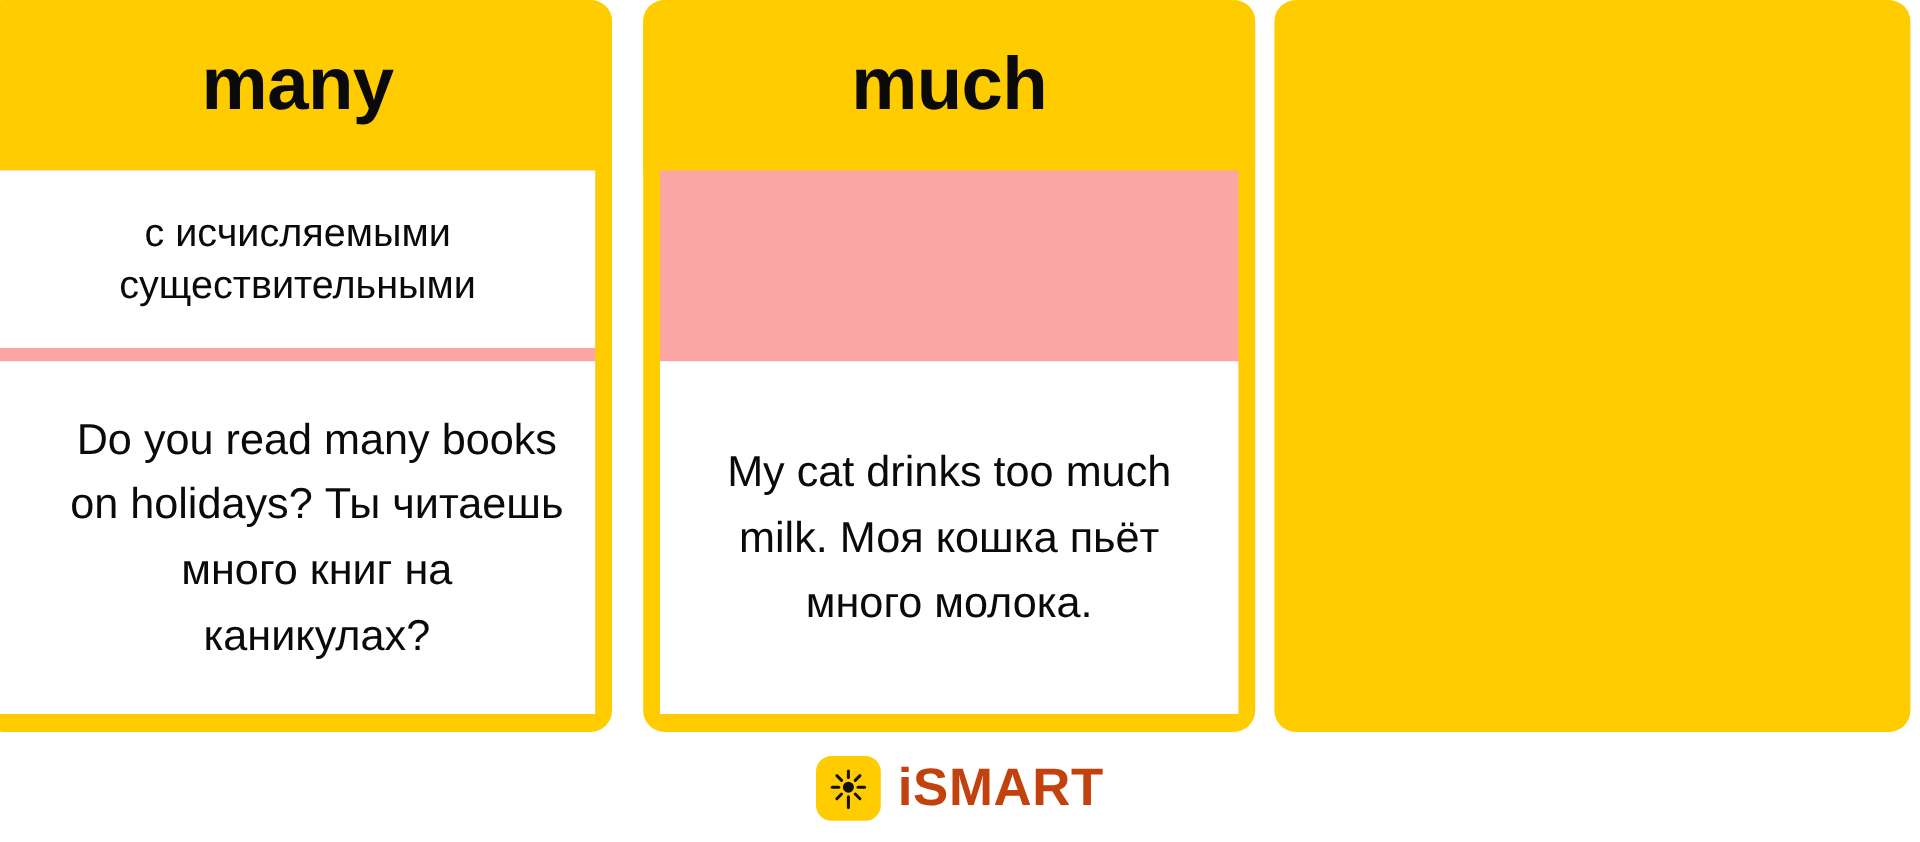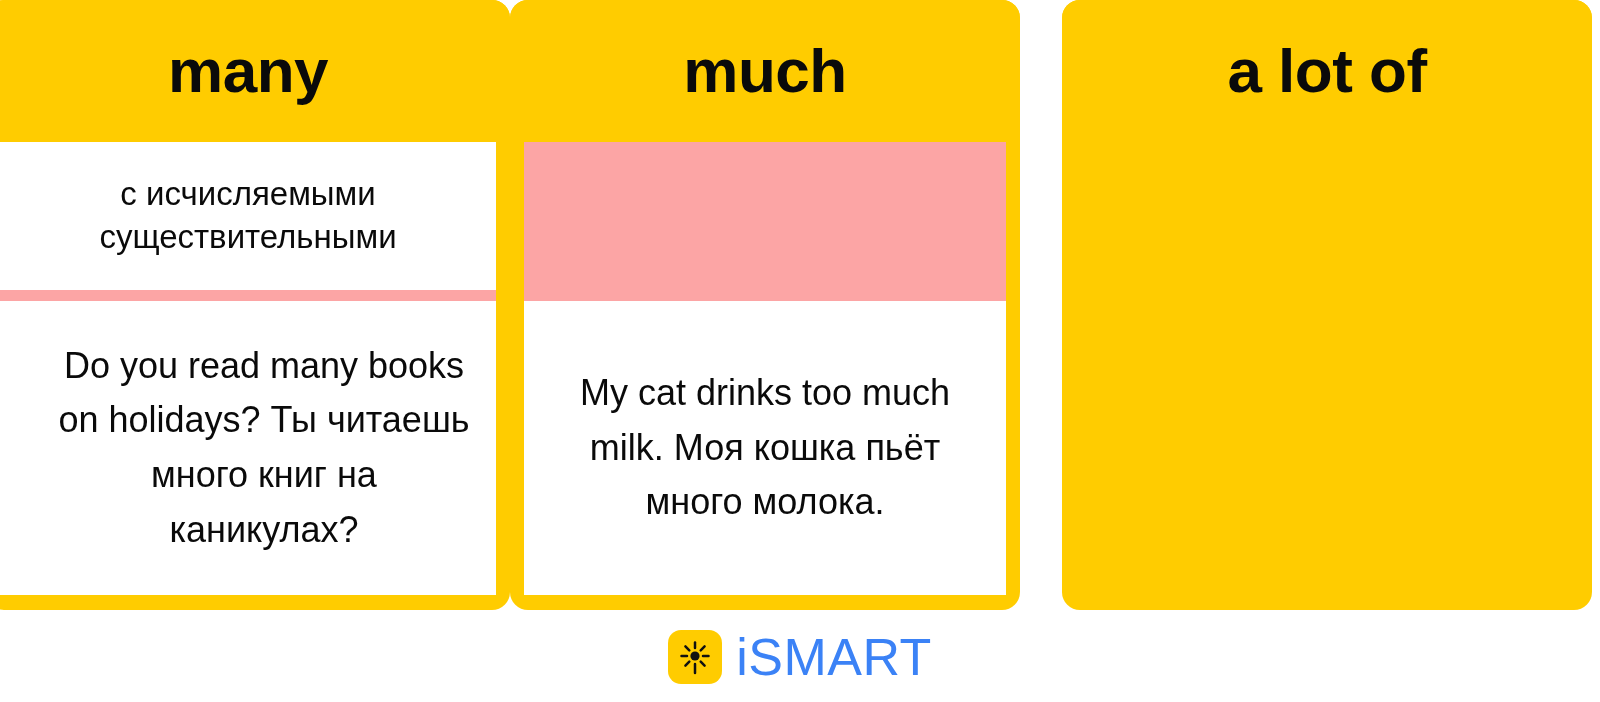--- a/index.html
+++ b/index.html
@@ -40,21 +40,21 @@
     overflow: hidden;
   }
 
   
   .card.card-1 {
     left: -14px;
     width: 524px;
     border-radius: 18px;
   }
   .card.card-2 {
-    left: 510px;
+    left: 536px;
     width: 510px;
     border-radius: 18px;
   }
   .card.card-3 {
     left: 1062px;
     width: 530px;
     border-radius: 18px;
   }
 
   .card-header {
@@ -159,23 +159,23 @@
     width: 54px;
     height: 54px;
     border-radius: 13px;
     background: #ffcc00;
     display: flex;
     align-items: center;
     justify-content: center;
   }
 
   .logo-word {
-    font-size: 52px;
-    font-weight: 400;
-    color: #3b82f6;
+    font-size: 44px;
+    font-weight: 700;
+    color: #c2410c;
     letter-spacing: 0.5px;
     line-height: 1;
   }
 </style>
 </head>
 <body>
 
 <div id="stage">
 
   <div class="cards-row">
@@ -199,23 +199,20 @@
         <div class="card-title">much</div>
       </div>
       <div class="card-body">
         <div class="cell cell-example">
           <div class="example-text">My cat drinks too much milk. Моя кошка пьёт много молока.</div>
         </div>
       </div>
     </div>
 
     <div class="card card-3">
-      <div class="card-header">
-        <div class="card-title">a lot of</div>
-      </div>
     </div>
 
   </div>
 
   <div class="footer">
     <div class="logo">
       <div class="logo-mark">
         <svg width="40" height="40" viewBox="0 0 40 40" aria-hidden="true">
           <circle cx="20" cy="19" r="4.6" fill="#111111"></circle>
           <g stroke="#111111" stroke-width="2.5" stroke-linecap="round">

